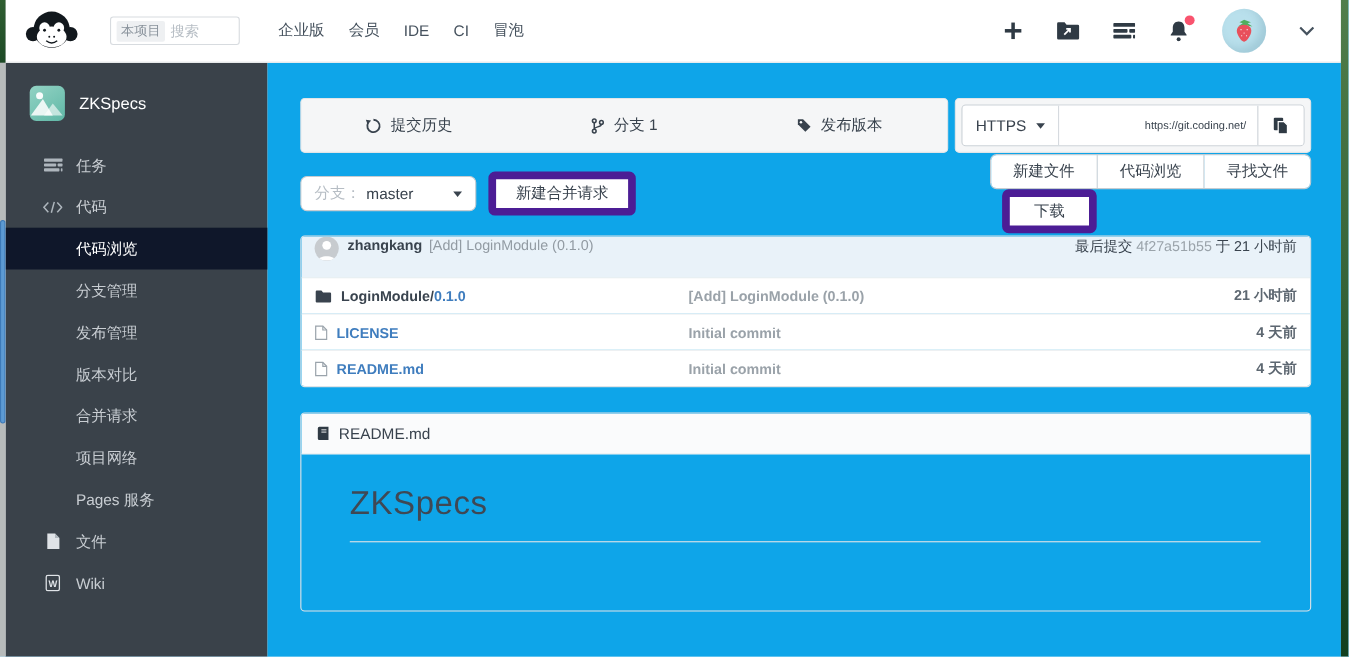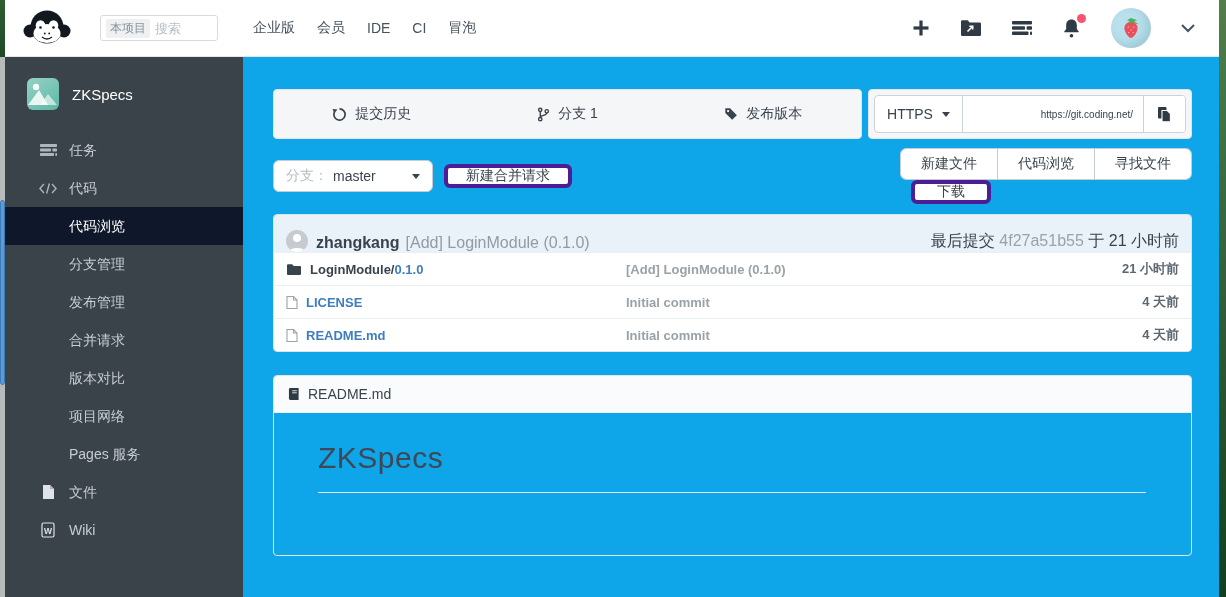--- a/index.html
+++ b/index.html
@@ -50,31 +50,31 @@
   .clone-url { flex:1; height:100%; border:none; outline:none; padding:0 10px; font-size:10px; color:#39434e; font-family:inherit; min-width:0;text-align:right; }
   .copy-btn { width:42px; height:100%; border-left:1px solid #ccd2d7; display:flex; align-items:center; justify-content:center; cursor:pointer; flex:none; background:#fff; }
 
   .caret { width:0; height:0; border-left:4.5px solid transparent; border-right:4.5px solid transparent; border-top:5.5px solid #39434e; }
 
   .branch-row { display:flex; align-items:center; margin-top:21px; height:32px; }
   .branch-select { width:160px; height:32px; border:1px solid #c6ccd1; border-radius:6px; display:flex; align-items:center; padding:0 12px; font-size:14px; cursor:pointer; background:#fff; }
   .branch-select .lbl { color:#b6bdc4; }
   .branch-select .val { margin-left:5px; color:#39434e; }
   .branch-select .caret { margin-left:auto; }
-  .btn { height:24px; border:4px solid #4c1d95; border-radius:6px; background:#fff; font-size:14px; color:#39434e; padding:0 18px; display:flex; align-items:center; justify-content:center; cursor:pointer; white-space:nowrap; }
+  .btn { height:40px; border:7px solid #4c1d95; border-radius:6px; background:#fff; font-size:14px; color:#39434e; padding:0 18px; display:flex; align-items:center; justify-content:center; cursor:pointer; white-space:nowrap; }
   .mr-btn { margin-left:11px; }
   .right-actions { margin-left:auto; display:flex; align-items:flex-start;flex-direction:column; }
   .btn-group { display:flex; border:1px solid #c6ccd1; border-radius:6px; overflow:hidden; height:32px; }
   .btn-group .gbtn { border:none; border-right:1px solid #c6ccd1; border-radius:0; height:30px; padding:0 20px; }
   .btn-group .gbtn:last-child { border-right:none; }
   .dl-btn { margin-left:11px; padding:4px 22px; }
 
   
   .commit-card { margin-top:22px; border:1px solid #dfe3e6; border-radius:4px; overflow:hidden; }
-  .commit-head { height:37px; background:#e9f2f9; display:flex; align-items:flex-end; padding:0 12px; font-size:16px; }
+  .commit-head { height:37px; background:#e9f2f9; display:flex; align-items:flex-start; padding:0 12px; font-size:13px; }
   .commit-ava { width:22px; height:22px; border-radius:50%; background:#c7cbcf; overflow:hidden; flex:none; display:flex; align-items:flex-end; justify-content:center; }
   .commit-author { font-weight:bold; margin-left:8px; color:#39434e; }
   .commit-msg { margin-left:6px; color:#929ba3; }
   .commit-meta { margin-left:auto; color:#39434e; }
   .commit-meta .hash { color:#9aa3aa; cursor:pointer; }
   .frow { height:33px; display:flex; align-items:center; border-top:1px solid #eceff1; padding:0 12px; font-size:13px; cursor:pointer; background:#fff;font-weight:bold; }
   .fname { width:340px; display:flex; align-items:center; gap:8px; flex:none; }
   .flink { color:#3f7dbe; cursor:pointer; text-decoration:none; }
   .fdark { color:#39434e; }
   .fmsg { flex:1; color:#9aa2a9; }
@@ -209,24 +209,24 @@
     <li class="sub active">
         <span class="ml">代码浏览</span>
       </li>
     <li class="sub">
         <span class="ml">分支管理</span>
       </li>
     <li class="sub">
         <span class="ml">发布管理</span>
       </li>
     <li class="sub">
+        <span class="ml">版本对比</span>
+      </li>
+    <li class="sub">
         <span class="ml">合并请求</span>
-      </li>
-    <li class="sub">
-        <span class="ml">版本对比</span>
       </li>
     <li class="sub">
         <span class="ml">项目网络</span>
       </li>
     <li class="sub">
         <span class="ml">Pages 服务</span>
       </li>
     <li>
       <span class="mi">
         <svg viewBox="0 0 13 16" width="13" height="16">

